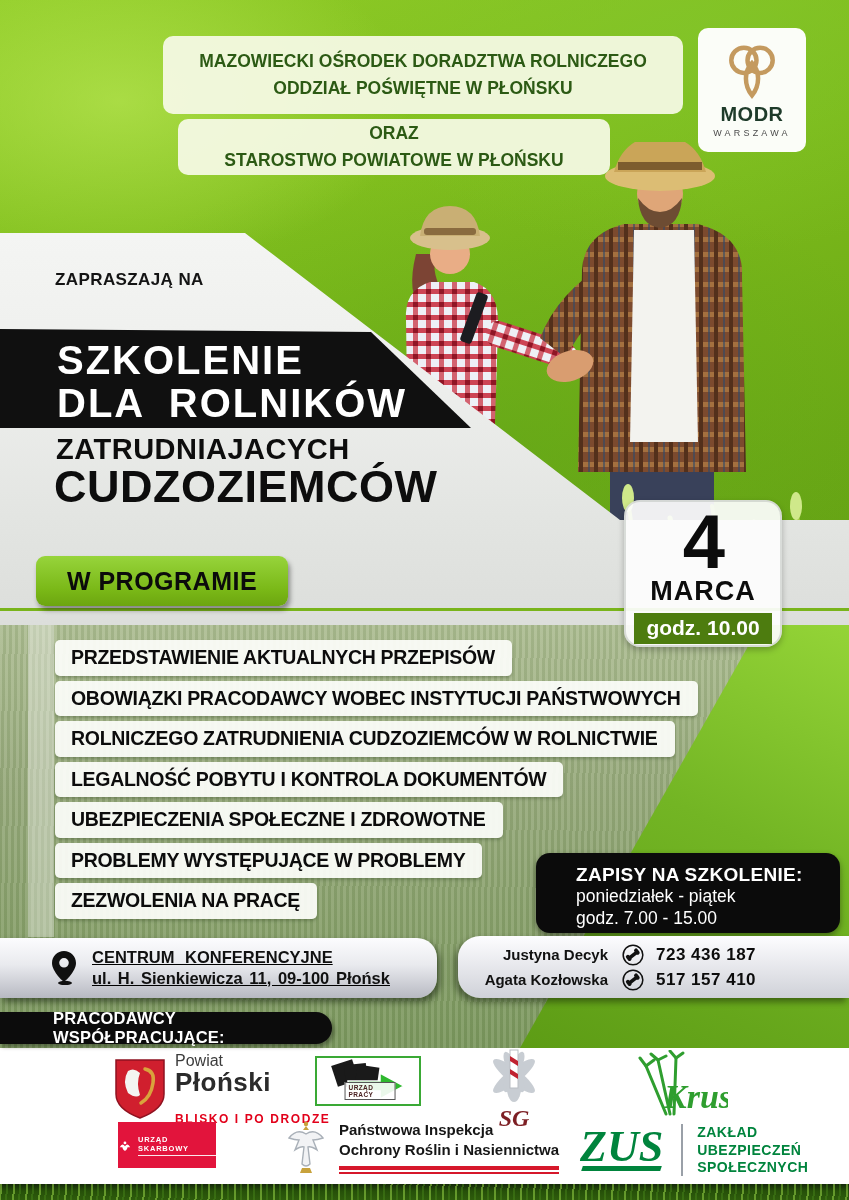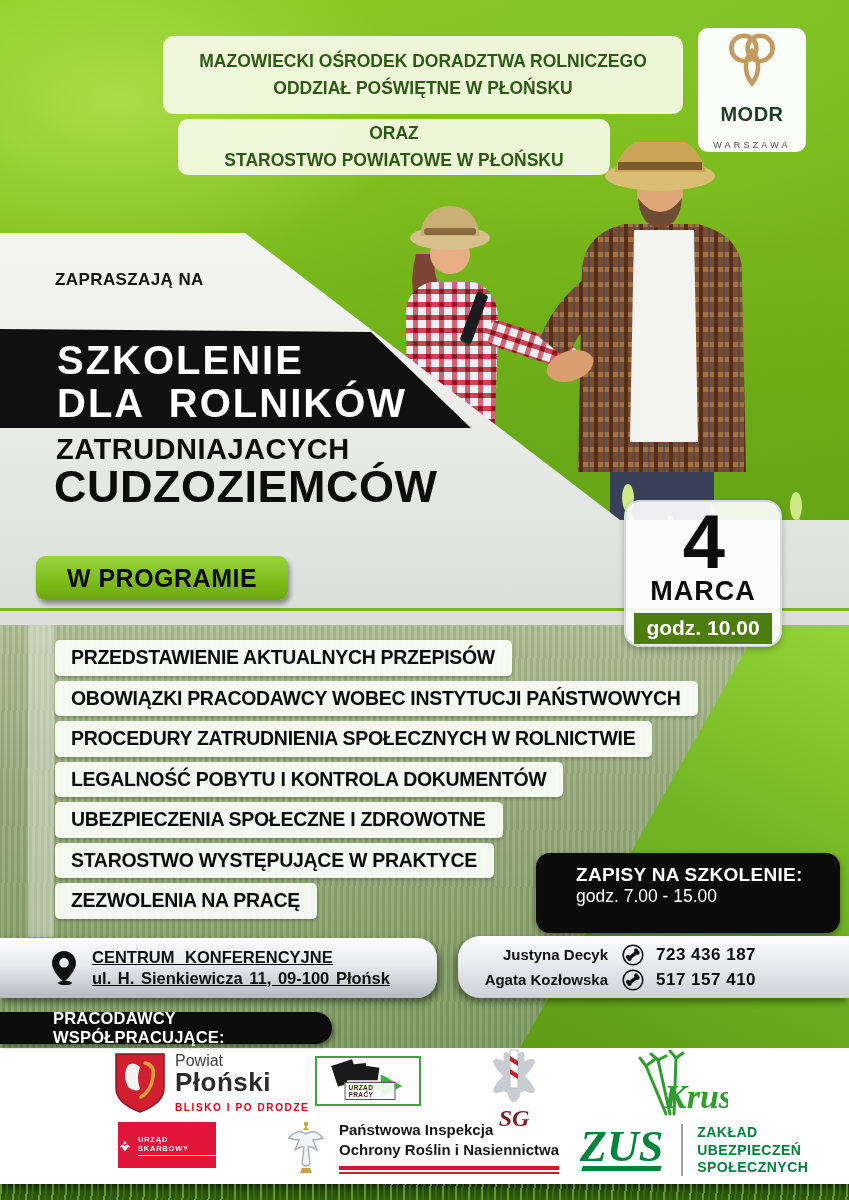--- a/index.html
+++ b/index.html
@@ -37,35 +37,35 @@
     filter:drop-shadow(3px 4px 4px rgba(0,0,0,.28));}
   #green-line{left:0;top:608px;width:849px;height:3px;background:#79b41b;}
 
   
   .hdr{background:rgba(246,250,230,.93);border-radius:10px;display:flex;flex-direction:column;
     justify-content:center;text-align:center;color:#2c5a14;font-weight:700;font-size:17.5px;line-height:1.55;}
   #hdr1{left:163px;top:36px;width:520px;height:78px;}
   #hdr2{left:178px;top:119px;width:432px;height:56px;}
 
   #modr-box{left:698px;top:28px;width:108px;height:124px;background:rgba(255,255,255,.97);
-    border-radius:10px;display:flex;flex-direction:column;align-items:center;justify-content:center;gap:14px;}
+    border-radius:10px;display:flex;flex-direction:column;align-items:center;justify-content:center;gap:2px;}
   #modr-name{font-size:20px;font-weight:800;color:#1e3b2a;letter-spacing:.5px;}
   #modr-city{font-size:9px;color:#4c4c4c;letter-spacing:3.2px;}
 
   
   #intro{left:55px;top:270px;font-size:17px;font-weight:800;color:#141414;letter-spacing:.4px;}
   #black-band{left:0;top:329px;width:475px;height:99px;
     clip-path:polygon(0 0,371px 3px,471px 99px,0 99px);background:#101010;
     filter:drop-shadow(2px 3px 3px rgba(0,0,0,.3));}
   #t-szkolenie{left:57px;top:338px;font-size:40px;font-weight:700;color:#fff;letter-spacing:2px;}
   #t-dla{left:57px;top:381px;font-size:40px;font-weight:700;color:#fff;letter-spacing:2px;word-spacing:12px;}
   #t-zatr{left:56px;top:433px;font-size:29px;font-weight:900;color:#0d0d0d;letter-spacing:.5px;}
   #t-cudzo{left:54px;top:461px;font-size:45px;font-weight:900;color:#0d0d0d;letter-spacing:.5px;}
 
-  #program-btn{left:36px;top:556px;width:252px;height:44px;border-radius:9px;
+  #program-btn{left:36px;top:556px;width:252px;height:50px;border-radius:9px;
     background:linear-gradient(180deg,#97d43b,#79b716 70%,#6ca510);
     box-shadow:2px 4px 5px rgba(0,0,0,.4);display:flex;align-items:center;justify-content:center;
     font-size:25px;font-weight:800;color:#0b0b0b;letter-spacing:.5px;}
 
   
   #badge{left:624px;top:500px;width:158px;height:147px;background:rgba(253,253,253,.93);
     border:2px solid rgba(190,195,190,.55);border-radius:16px;box-shadow:0 3px 6px rgba(0,0,0,.25);
     text-align:center;padding-top:2px;box-sizing:border-box;}
   #badge-day{font-size:76px;font-weight:900;line-height:1;color:#0c0c0c;letter-spacing:-2px;}
   #badge-month{font-size:27px;font-weight:800;color:#0c0c0c;margin-top:-4px;letter-spacing:1px;}
@@ -103,21 +103,21 @@
   .contact-phone{margin-left:12px;font-size:17px;font-weight:800;color:#0c0c0c;letter-spacing:.5px;}
 
   
   #inst-bar{left:0;top:1012px;width:332px;height:32px;background:#0c0c0c;border-radius:0 16px 16px 0;
     color:#fff;font-size:16.5px;font-weight:800;display:flex;align-items:center;padding-left:53px;
     box-sizing:border-box;letter-spacing:.2px;box-shadow:2px 3px 4px rgba(0,0,0,.35);}
 
   #logo-powiat{left:115px;top:1052px;display:flex;gap:10px;align-items:center;}
   #powiat-l1{font-size:16px;color:#3c3c3c;}
   #powiat-l2{font-size:26px;font-weight:700;color:#2b2b2b;margin-top:-3px;letter-spacing:.5px;}
-  #powiat-tag{font-size:10px;font-weight:800;color:#e2001a;letter-spacing:1.6px;margin-top:4px;}
+  #powiat-tag{font-size:12px;font-weight:800;color:#e2001a;letter-spacing:1.6px;margin-top:14px;}
 
   #logo-up{left:315px;top:1056px;width:106px;height:50px;border:2.5px solid #3aa935;background:#fff;box-sizing:border-box;}
   #up-label{position:absolute;left:50%;bottom:4px;transform:translateX(-46%);font-size:6.5px;font-weight:700;
     color:#4a2222;background:rgba(255,255,255,.9);border:1px solid #555;padding:1px 3px;letter-spacing:.4px;}
 
   #logo-sg{left:478px;top:1042px;}
   #logo-krus{left:636px;top:1050px;}
 
   #logo-us{left:118px;top:1122px;width:98px;height:46px;background:#e2143c;
     display:flex;align-items:center;justify-content:center;gap:6px;}
@@ -246,29 +246,30 @@
   <div class="abs" id="badge">
     <div id="badge-day">4</div>
     <div id="badge-month">MARCA</div>
     <div id="badge-time">godz. 10.00</div>
   </div>
 
   <div class="abs" id="left-strip"></div>
   <div class="abs" id="program-list">
     <div class="program-item">PRZEDSTAWIENIE AKTUALNYCH PRZEPISÓW</div>
     <div class="program-item">OBOWIĄZKI PRACODAWCY WOBEC INSTYTUCJI PAŃSTWOWYCH</div>
-    <div class="program-item">PROCEDURY ZATRUDNIENIA SPOŁECZNYCH W ROLNICTWIE</div>
+    <div class="program-item">ROLNICZEGO ZATRUDNIENIA CUDZOZIEMCÓW W ROLNICTWIE</div>
     <div class="program-item">LEGALNOŚĆ POBYTU I KONTROLA DOKUMENTÓW</div>
     <div class="program-item">UBEZPIECZENIA SPOŁECZNE I ZDROWOTNE</div>
-    <div class="program-item">STAROSTWO WYSTĘPUJĄCE W PRAKTYCE</div>
+    <div class="program-item">PROBLEMY WYSTĘPUJĄCE W PROBLEMY</div>
     <div class="program-item">ZEZWOLENIA NA PRACĘ</div>
   </div>
 
   <div class="abs" id="zapisy">
     <div id="zapisy-title">ZAPISY NA SZKOLENIE:</div>
+    <div class="zapisy-line">poniedziałek - piątek</div>
     <div class="zapisy-line">godz. 7.00 - 15.00</div>
   </div>
 
   <div class="abs" id="venue">
     <svg width="24" height="34" viewBox="0 0 24 34">
       <path fill="#101010" d="M12 0C5.4 0 0 5.3 0 11.9 0 20.8 12 31 12 31s12-10.2 12-19.1C24 5.3 18.6 0 12 0zm0 16.6a4.8 4.8 0 1 1 0-9.6 4.8 4.8 0 0 1 0 9.6z"></path>
       <ellipse cx="13" cy="32" rx="7" ry="2.2" fill="#101010"></ellipse>
     </svg>
     <div>
       <div id="venue-name">CENTRUM KONFERENCYJNE</div>

